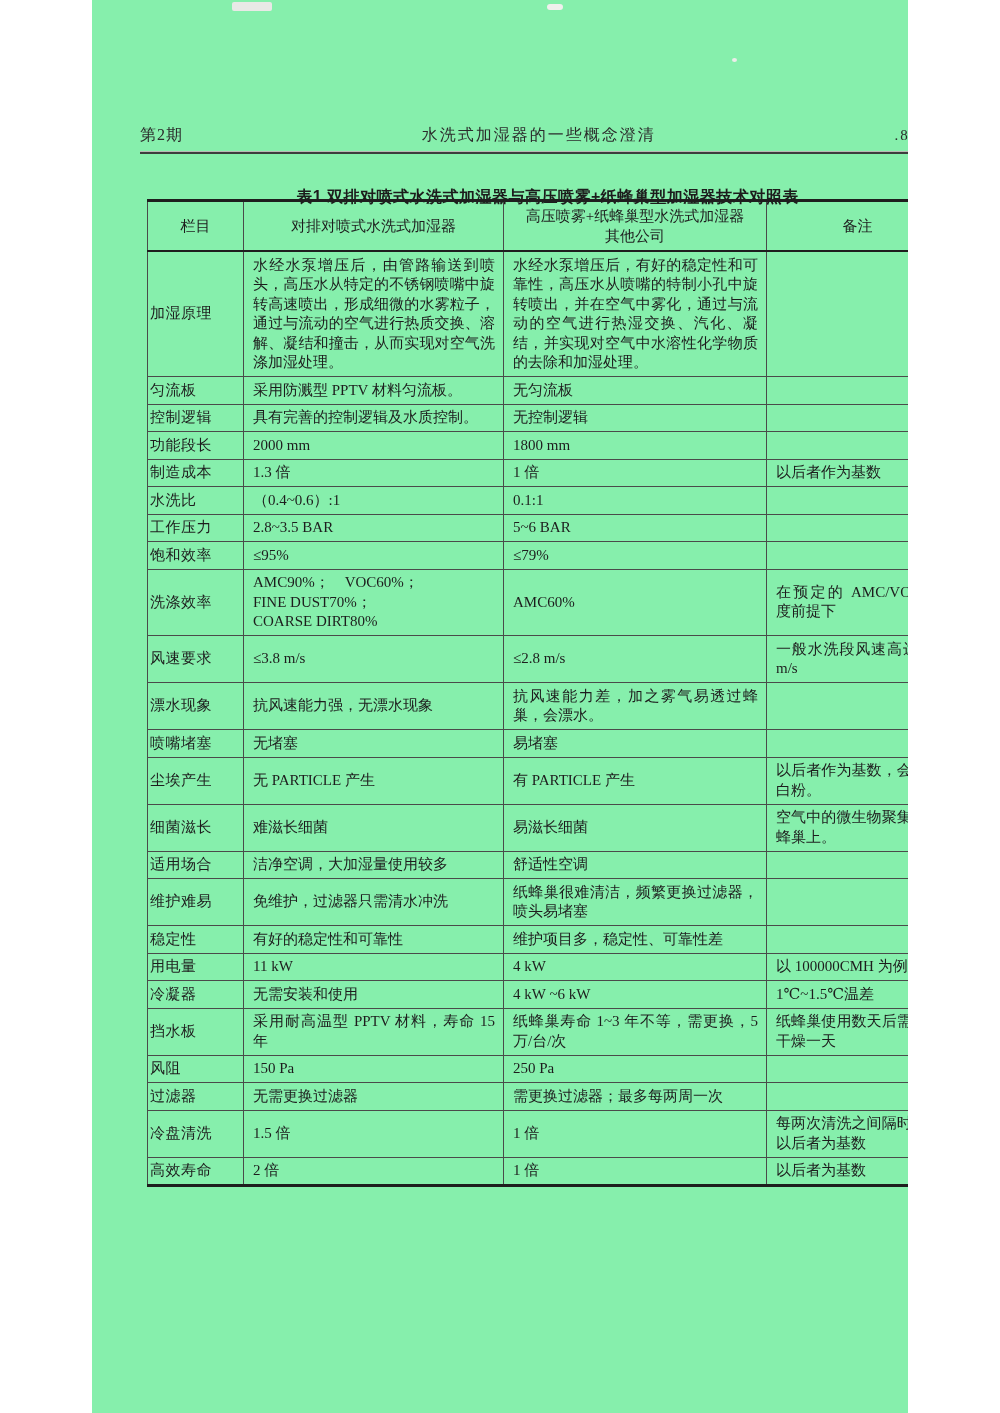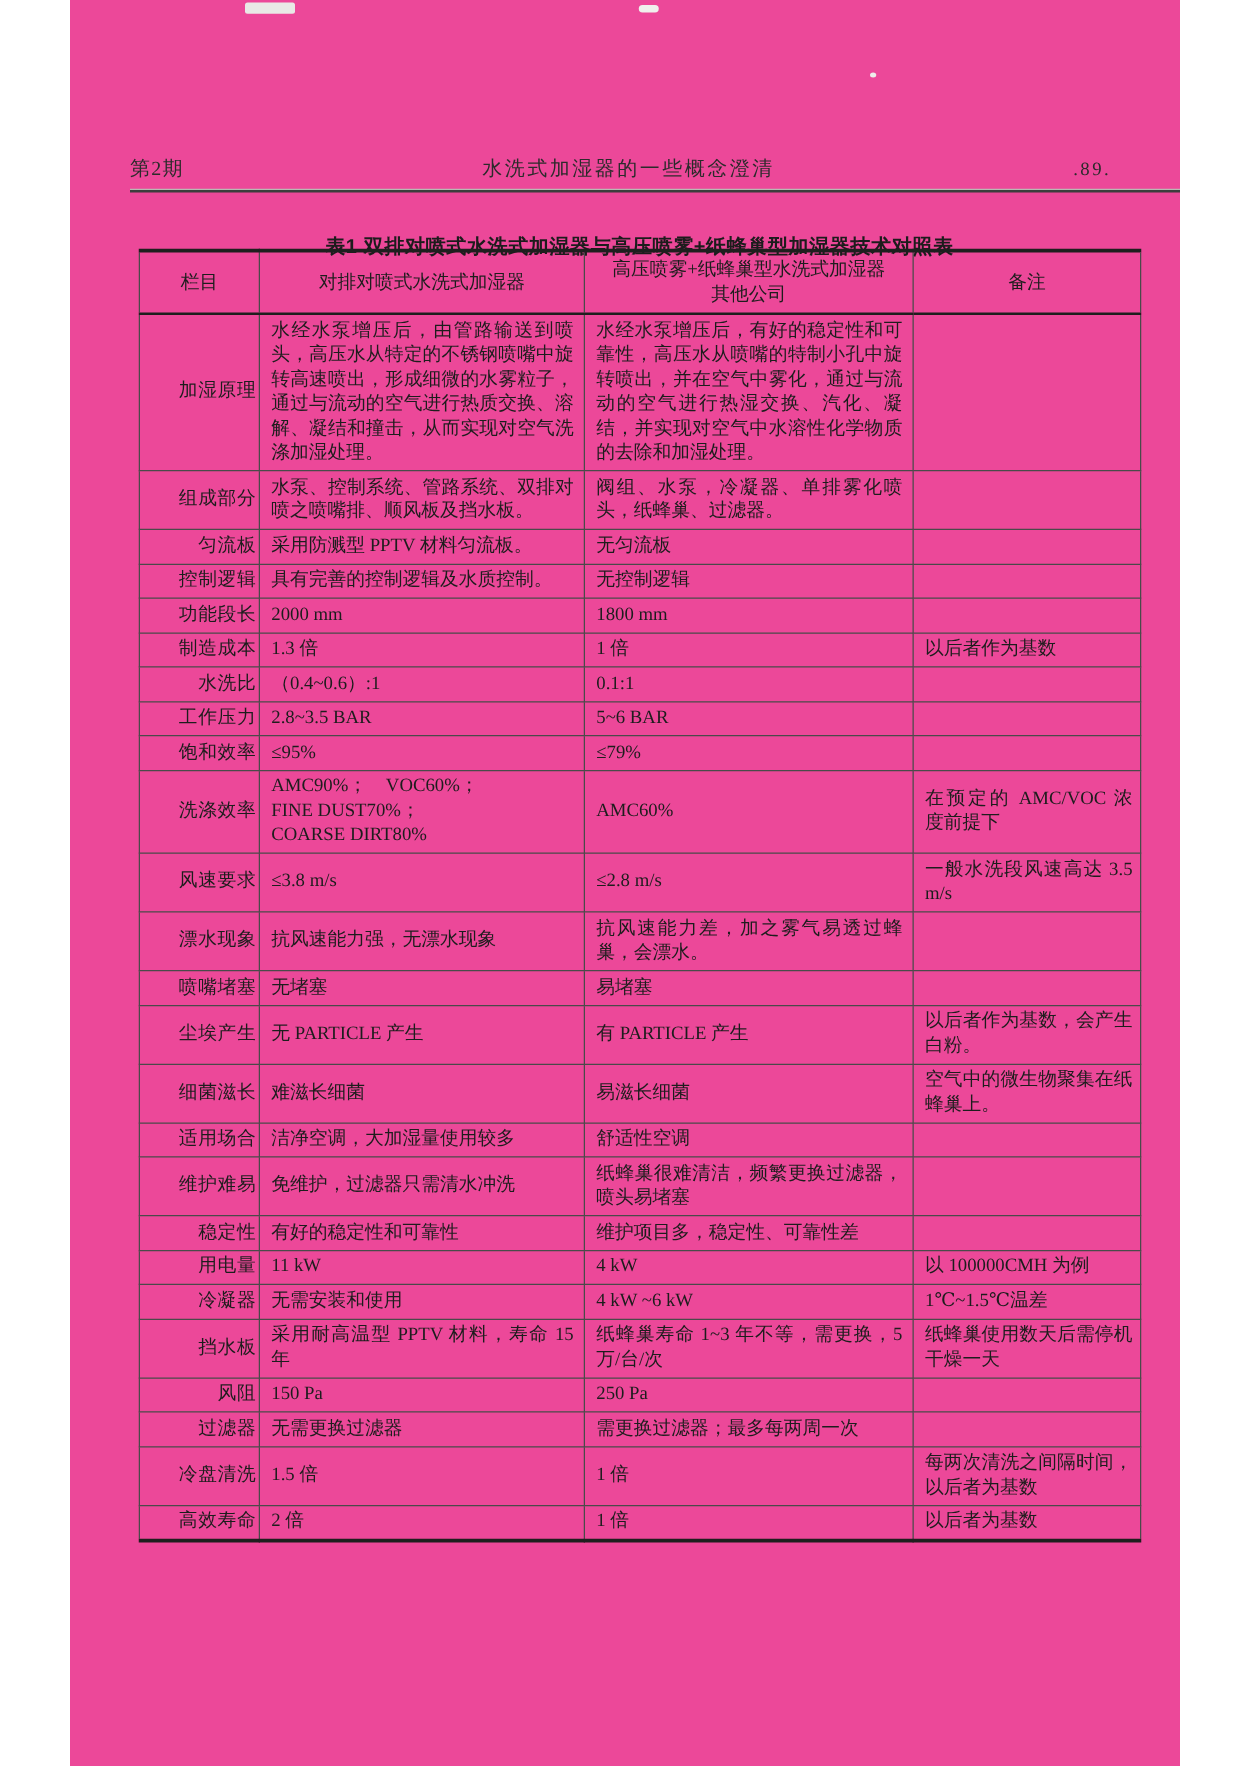--- a/index.html
+++ b/index.html
@@ -1,24 +1,24 @@
 <!DOCTYPE html>
 <html><head>
 <meta charset="utf-8">
 <style>
   * { margin: 0; padding: 0; box-sizing: border-box; }
   html, body { background: #ffffff; }
   body { font-family: "Liberation Serif", "DejaVu Serif", serif; }
 
   .page {
     position: relative;
-    width: 888px;
+    width: 816px;
     height: 1413px;
     margin: 0 auto;
-    background: #ec4899;
+    background: #86efac;
     color: #222222;
     overflow: hidden;
   }
 
   
   .smudge-a { position: absolute; left: 140px; top: 2px; width: 40px; height: 9px; background: #e9e9e6; border-radius: 2px; }
   .smudge-b { position: absolute; left: 455px; top: 4px; width: 16px; height: 6px; background: #f0f0ed; border-radius: 3px; }
   .smudge-c { position: absolute; left: 640px; top: 58px; width: 5px; height: 4px; background: #ededea; border-radius: 50%; }
 
   
@@ -82,21 +82,21 @@
   }
   .cmp-table thead th {
     border-bottom: 2.5px solid #1e1e1e;
     font-weight: normal;
     text-align: center;
     padding: 4px 3px;
     line-height: 20px;
   }
   .cmp-table tbody th {
     font-weight: normal;
-    text-align: right;
+    text-align: left;
     padding: 3.5px 2px;
     letter-spacing: 0.5px;
   }
   .cmp-table tbody td {
     padding: 3.5px 8px 3.5px 9px;
     text-align: justify;
     white-space: pre-line;
   }
   .cmp-table tbody td:last-child { padding-right: 6px; }
 </style>
@@ -138,26 +138,20 @@
       </tr>
     </thead>
     <tbody>
         <tr>
           <th>加湿原理</th>
           <td>水经水泵增压后，由管路输送到喷头，高压水从特定的不锈钢喷嘴中旋转高速喷出，形成细微的水雾粒子，通过与流动的空气进行热质交换、溶解、凝结和撞击，从而实现对空气洗涤加湿处理。</td>
           <td>水经水泵增压后，有好的稳定性和可靠性，高压水从喷嘴的特制小孔中旋转喷出，并在空气中雾化，通过与流动的空气进行热湿交换、汽化、凝结，并实现对空气中水溶性化学物质的去除和加湿处理。</td>
           <td></td>
         </tr>
         <tr>
-          <th>组成部分</th>
-          <td>水泵、控制系统、管路系统、双排对喷之喷嘴排、顺风板及挡水板。</td>
-          <td>阀组、水泵，冷凝器、单排雾化喷头，纸蜂巢、过滤器。</td>
-          <td></td>
-        </tr>
-        <tr>
           <th>匀流板</th>
           <td>采用防溅型 PPTV 材料匀流板。</td>
           <td>无匀流板</td>
           <td></td>
         </tr>
         <tr>
           <th>控制逻辑</th>
           <td>具有完善的控制逻辑及水质控制。</td>
           <td>无控制逻辑</td>
           <td></td>

